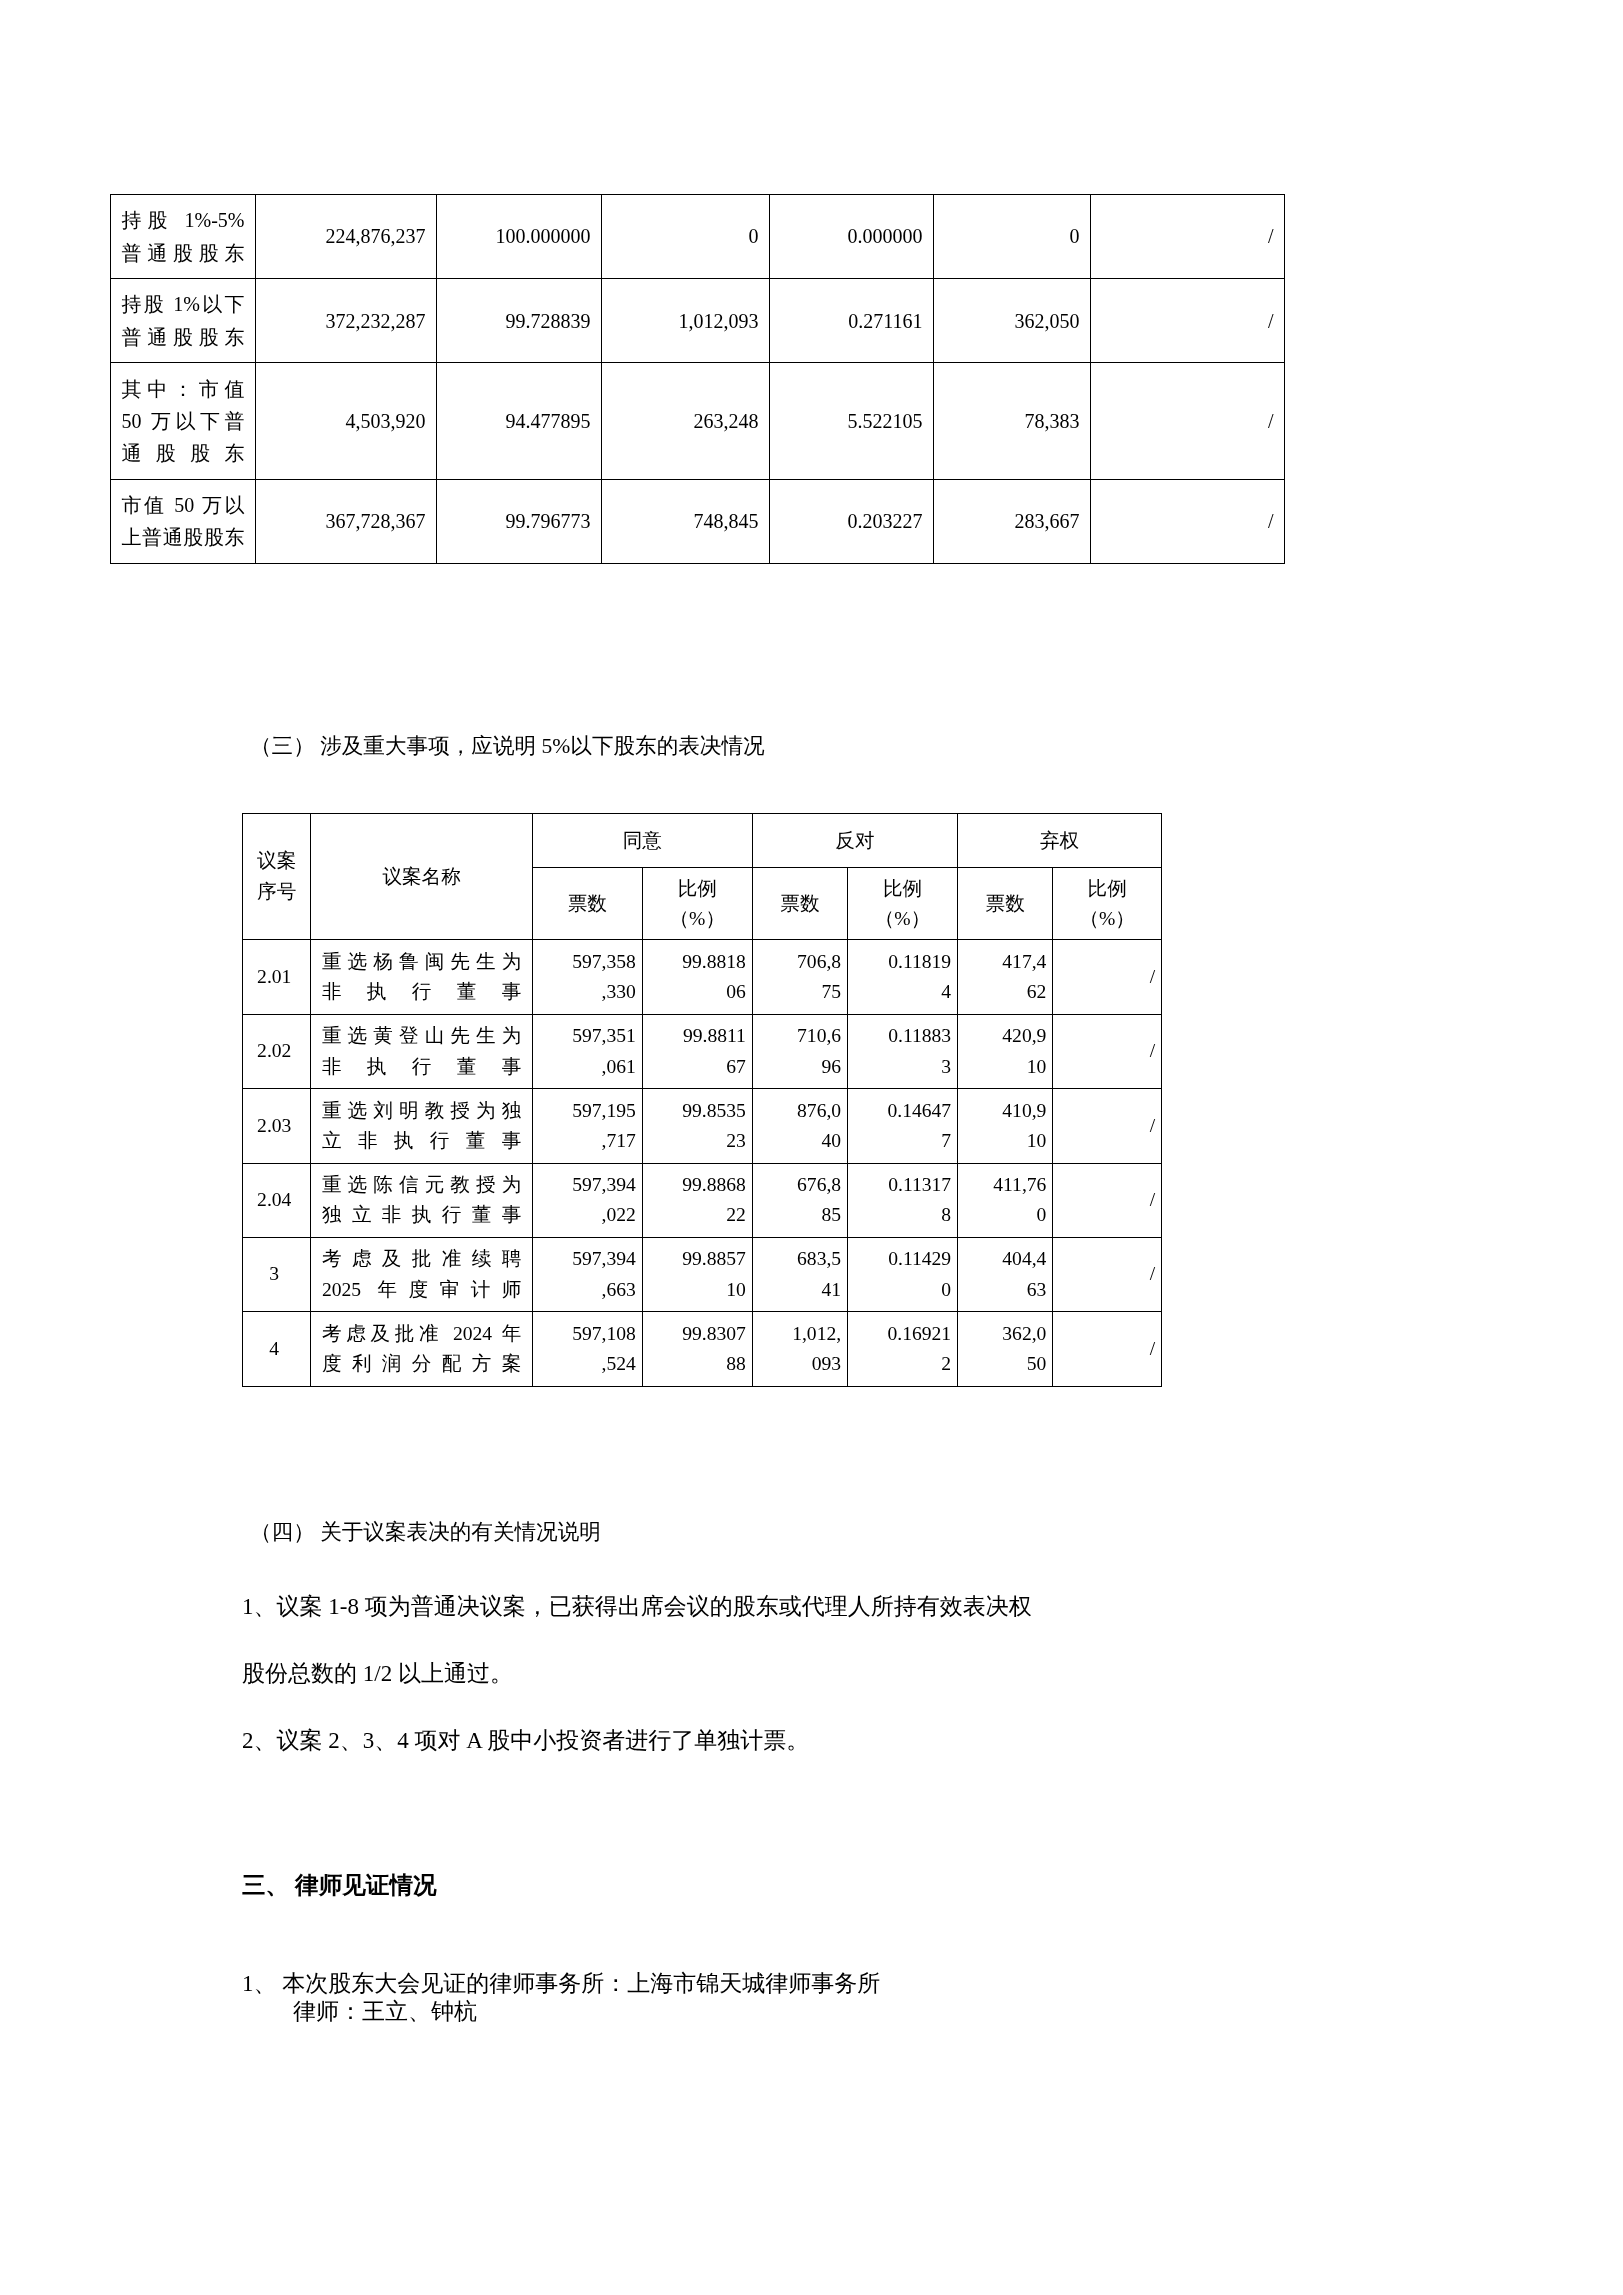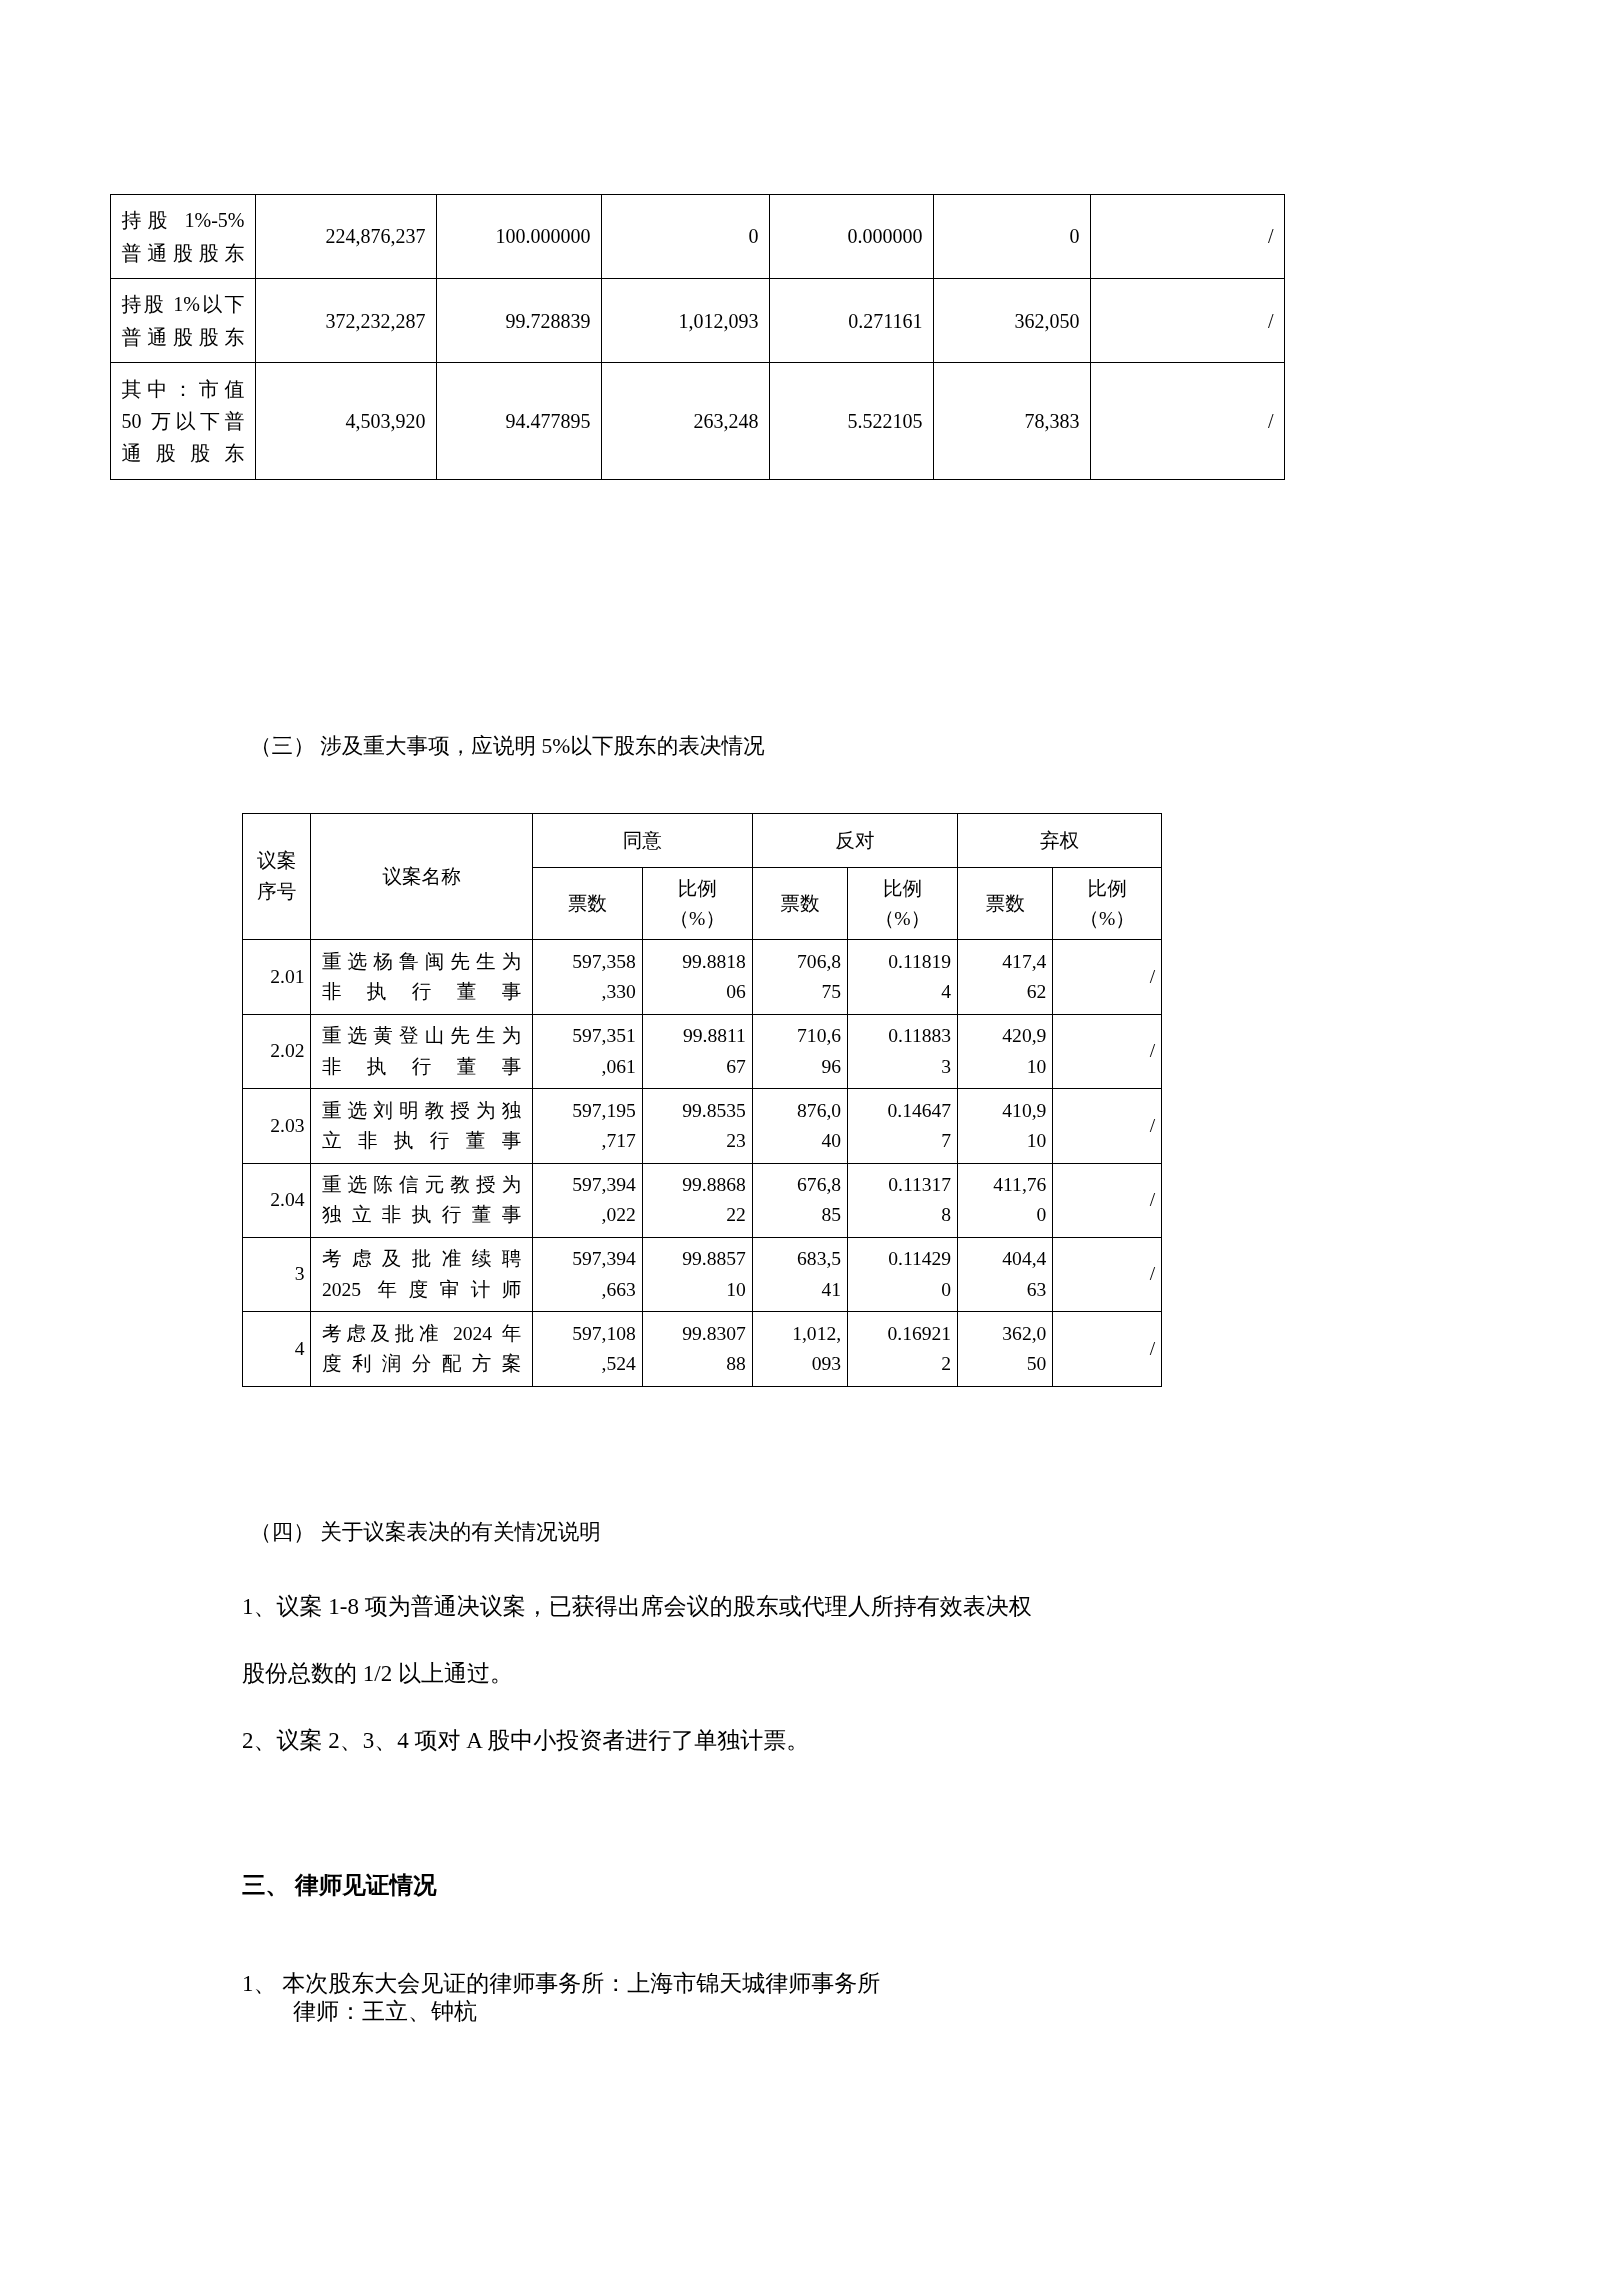--- a/index.html
+++ b/index.html
@@ -87,21 +87,21 @@
   .tbl2 td, .tbl2 th {
     border: 1.3px solid #000;
     font-size: 19.6px;
     line-height: 1.55;
     padding: 5.2px 5.9px;
     vertical-align: middle;
     font-weight: normal;
     font-family: "Liberation Serif", "DejaVu Serif", serif;
   }
   .tbl2 .hc { text-align: center; }
-  .tbl2 .seq { text-align: right; padding-left: 1px; }
+  .tbl2 .seq { text-align: center; padding-left: 1px; }
   .tbl2 .name {
     text-align: justify;
     text-align-last: justify;
     padding-left: 10.5px;
     padding-right: 10.5px;
   }
   .tbl2 .num { text-align: right; }
   .tbl2 .hdr-top { height: 43px; }
   .tbl2 .rowcell { height: 63px; }
 
@@ -150,20 +150,29 @@
         <td class="c-num">362,050</td>
         <td class="c-num">/</td>
       </tr>
       <tr>
         <td class="c-label">其中：市值 50 万以下普通股股东</td>
         <td class="c-num">4,503,920</td>
         <td class="c-num">94.477895</td>
         <td class="c-num">263,248</td>
         <td class="c-num">5.522105</td>
         <td class="c-num">78,383</td>
+        <td class="c-num">/</td>
+      </tr>
+      <tr>
+        <td class="c-label">市值 50 万以上普通股股东</td>
+        <td class="c-num">367,728,367</td>
+        <td class="c-num">99.796773</td>
+        <td class="c-num">748,845</td>
+        <td class="c-num">0.203227</td>
+        <td class="c-num">283,667</td>
         <td class="c-num">/</td>
       </tr>
     </tbody>
   </table>
 
   <div class="para" style="left:250px; top:736px;text-align:center;">（三） 涉及重大事项，应说明 5%以下股东的表决情况</div>
 
   <table class="tbl2">
     <colgroup>
       <col class="t2c0">

